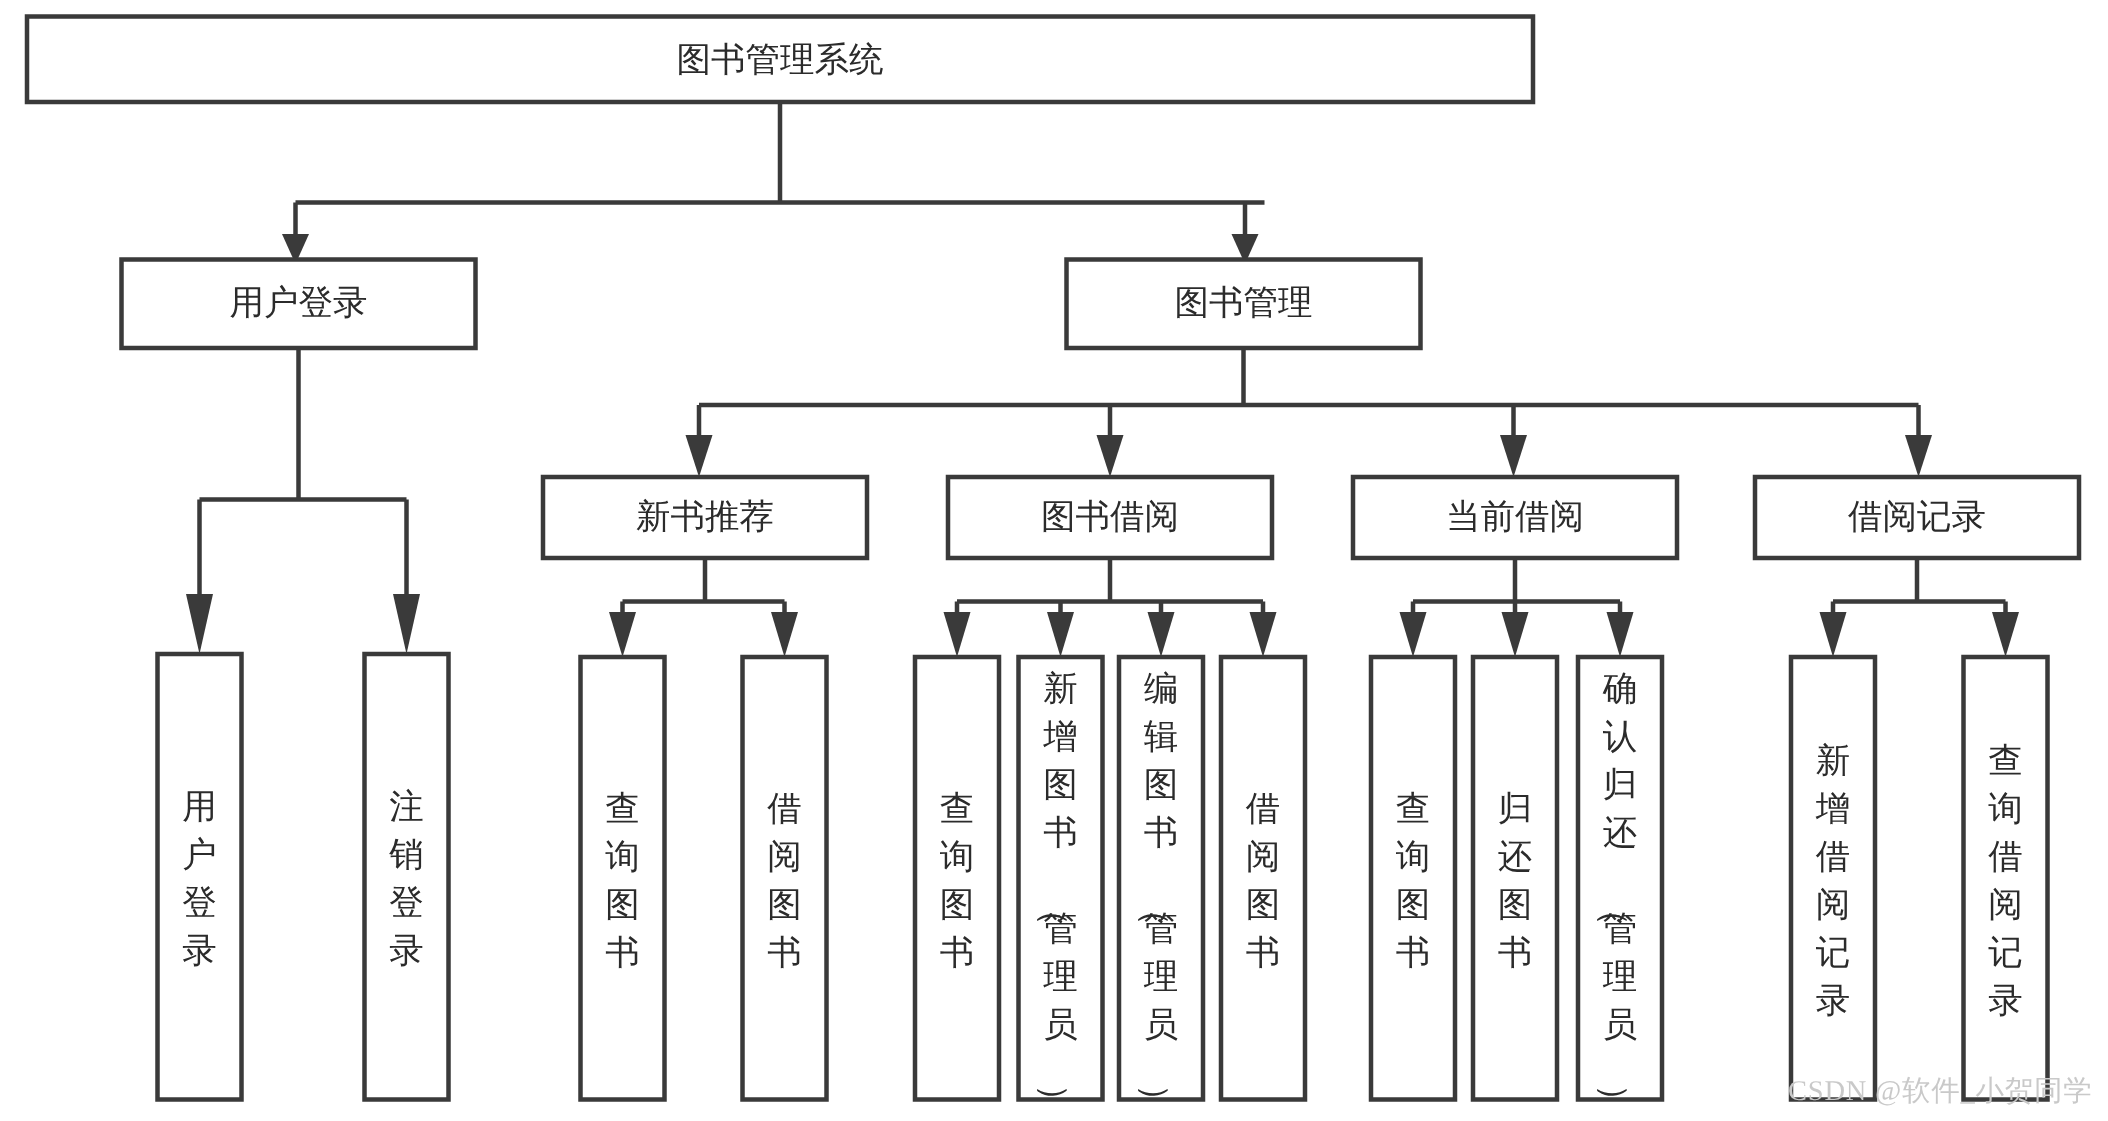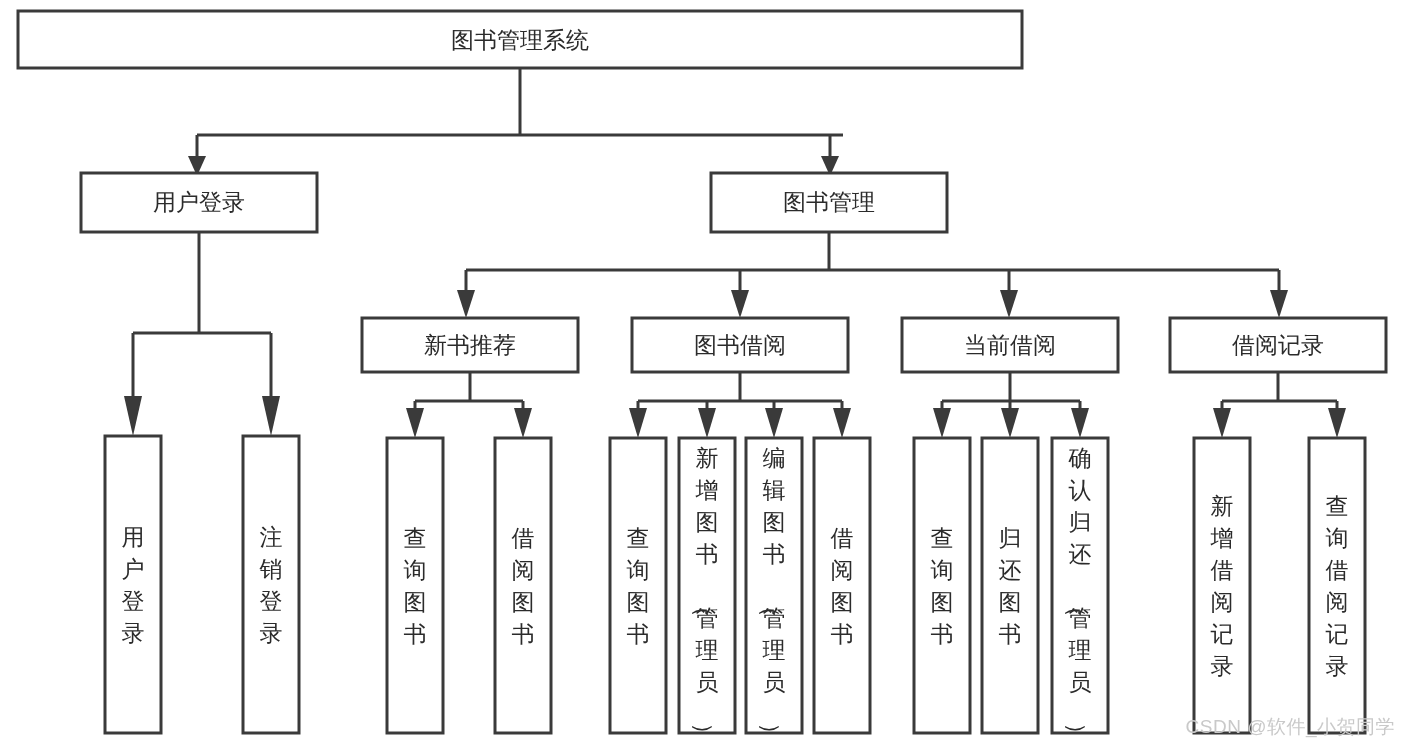--- a/index.html
+++ b/index.html
@@ -49,21 +49,21 @@
   .node-label-v {
     fill: #2b2b2b;
     font-family: "DejaVu Sans", "Liberation Sans", sans-serif;
     font-size: 23px;
     text-anchor: middle;
   }
   .watermark {
     position: absolute;
     right: 10px;
     bottom: 7px;
-    font-family: Liberation Sans, sans-serif;
+    font-family: Liberation Serif, serif;
     font-size: 19px;
     color: #c9c9c9;
     letter-spacing: 0.5px;
     white-space: nowrap;
     pointer-events: none;
   }
 </style>
 </head>
 <body>
 

